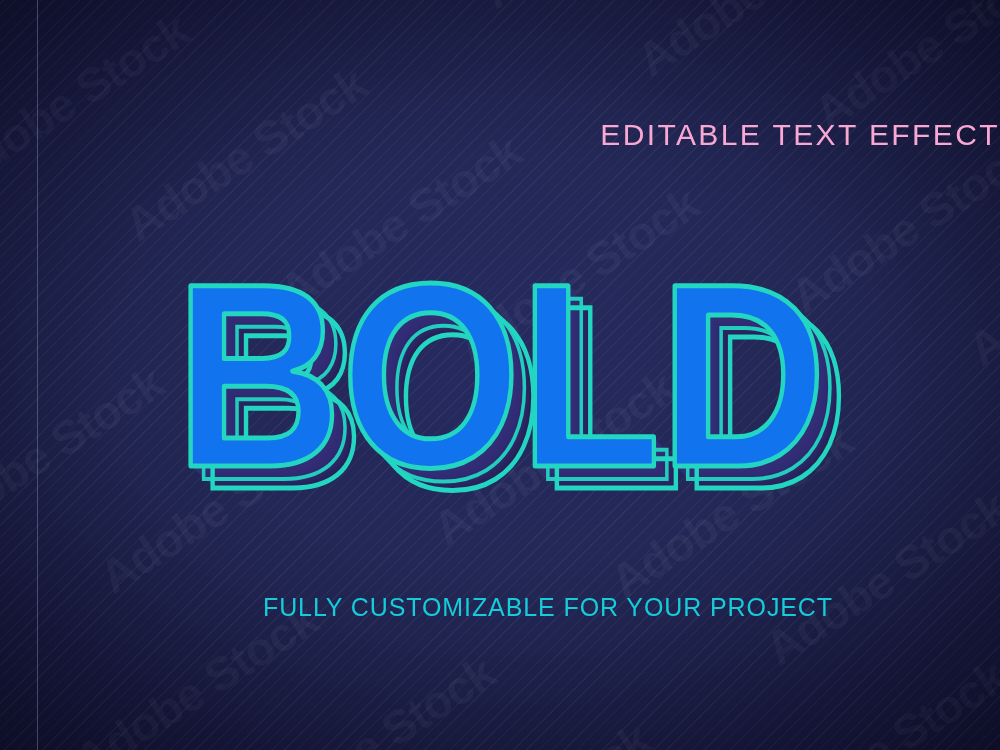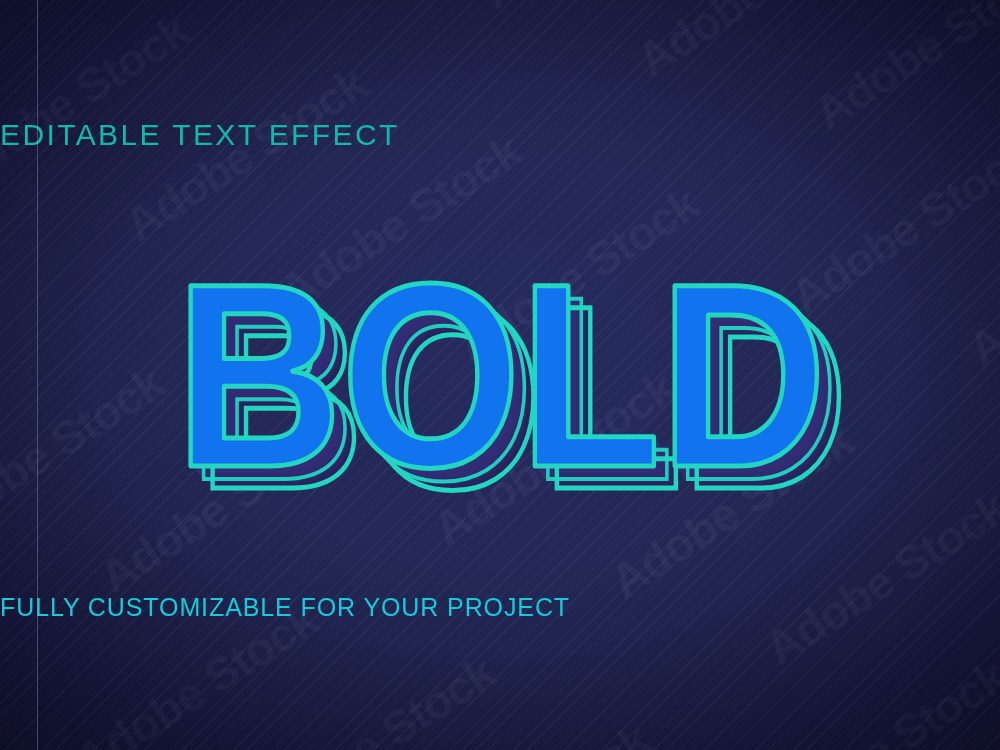--- a/index.html
+++ b/index.html
@@ -108,33 +108,33 @@
     color: #d7dcee;
     letter-spacing: 0.4px;
   }
 
   
   .tag-top {
     position: absolute;
     left: 0;
     top: 118px;
     width: 1000px;
-    text-align: left;
+    text-align: right;
     font-size: 30px;
     font-weight: 400;
     letter-spacing: 2.4px;
-    color: #14b8a6;
+    color: #f9a8d4;
     z-index: 30;
   }
   .tag-mid {
     position: absolute;
     left: 0;
     top: 593px;
     width: 833px;
-    text-align: left;
+    text-align: right;
     font-size: 25px;
     font-weight: 400;
     letter-spacing: 0.9px;
     color: #16cbda;
     z-index: 30;
   }
   .tag-sub {
     position: absolute;
     left: 0;
     top: 641px;

